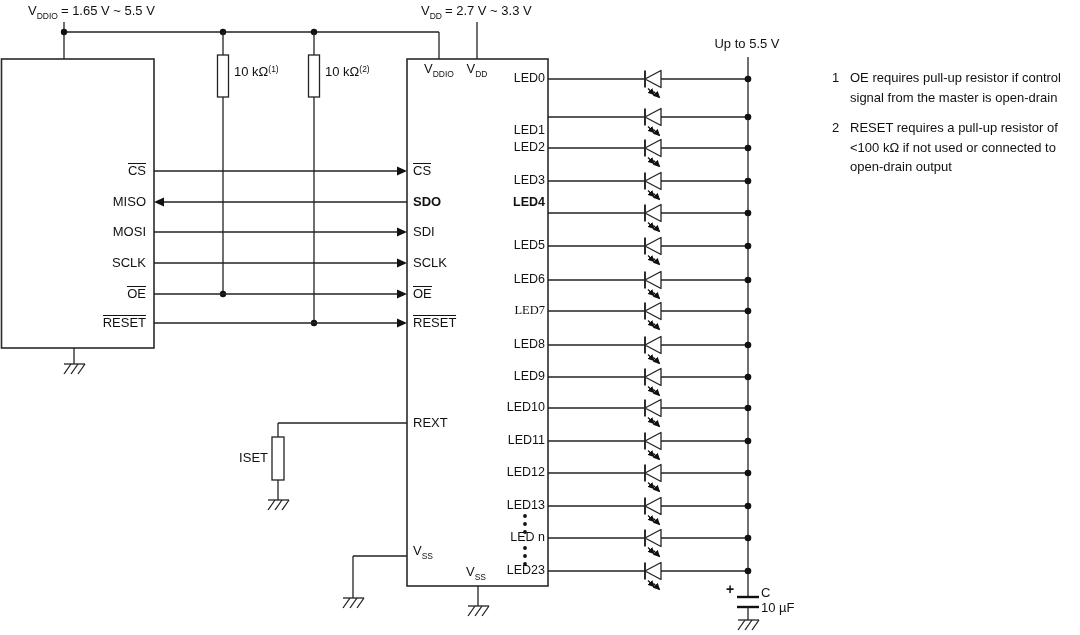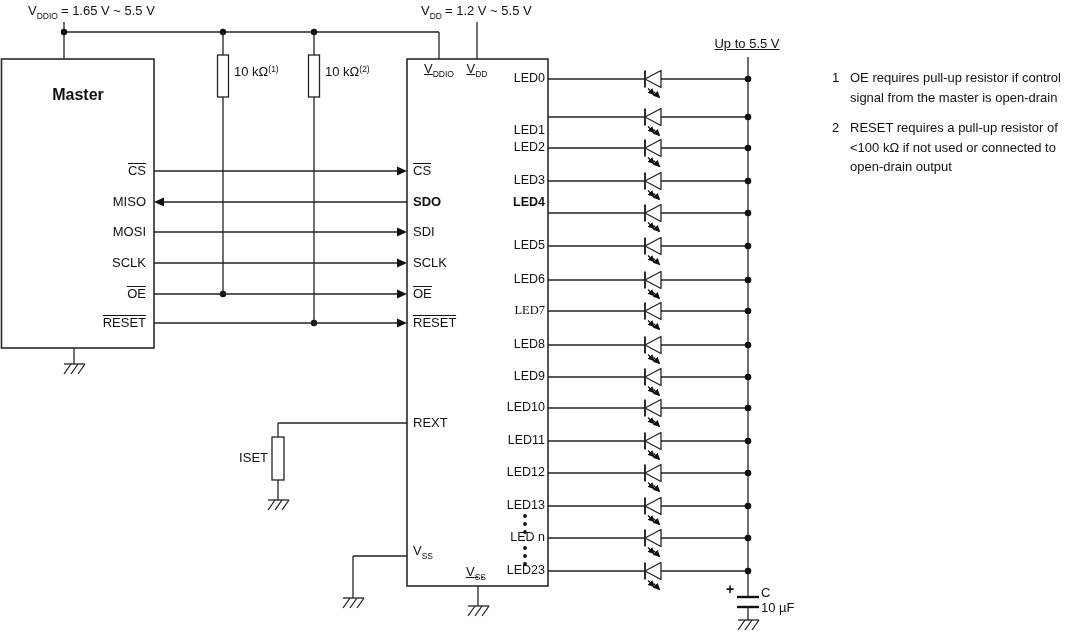--- a/index.html
+++ b/index.html
@@ -1,21 +1,21 @@
 <!DOCTYPE html>
 <html><head>
 <meta charset="utf-8">
 <style>
   html,body{margin:0;padding:0;background:#fff;}
   #canvas{position:relative;width:1080px;height:635px;background:#fff;overflow:hidden;
           font-family:"Liberation Sans",sans-serif;color:#111;}
   #schem{position:absolute;left:0;top:0;}
   .lbl{position:absolute;font-size:13px;line-height:15px;white-space:nowrap;color:#111;}
   .r{text-align:right;}
-  .c{text-align:center;text-decoration:underline;}
+  .c{text-align:center;}
   .b{font-weight:bold;}
   .sb{font-size:8.5px;vertical-align:-3.5px;}
   .sp{font-size:8.5px;vertical-align:4px;}
   .ovl{display:inline-block;border-top:1.3px solid #111;line-height:1.12;}
   .ledlbl{left:483px;width:62px;text-align:right;font-size:12.5px;}
   .eq{margin-left:3px;}
   .w{stroke:#222;stroke-width:1.3;fill:none;}
   .wt{stroke:#222;stroke-width:1.9;fill:none;}
   .plate{stroke:#111;stroke-width:2.4;fill:none;}
   .blk{fill:#fff;stroke:#2a2a2a;stroke-width:1.6;}
@@ -238,26 +238,25 @@
       <line class="plate" x1="737" y1="607" x2="759" y2="607"></line>
       <line class="w" x1="748" y1="607" x2="748" y2="620"></line>
       <use href="#gnd-sym" x="748" y="620"></use>
     </g>
   </svg>
 
   <div id="labels">
 
     <div class="lbl" style="left:28px;top:3px;"><span>V</span><span class="sb">DDIO</span><span class="eq">= 1.65 V ~ 5.5 V</span></div>
 
-    <div class="lbl" style="left:421px;top:3px;"><span>V</span><span class="sb">DD</span><span class="eq">= 1.2 V ~ 5.5 V</span></div>
+    <div class="lbl" style="left:421px;top:3px;"><span>V</span><span class="sb">DD</span><span class="eq">= 2.7 V ~ 3.3 V</span></div>
 
     <div class="lbl c" style="left:697px;top:36px;width:100px;">Up to 5.5 V</div>
 
     <div class="spi-title">
-      <div>Master</div>
     </div>
 
     <div class="lbl r" style="left:58px;top:163px;width:88px;"><span class="ovl">CS</span></div>
     <div class="lbl r" style="left:58px;top:194px;width:88px;">MISO</div>
     <div class="lbl r" style="left:58px;top:224px;width:88px;">MOSI</div>
     <div class="lbl r" style="left:58px;top:255px;width:88px;">SCLK</div>
     <div class="lbl r" style="left:58px;top:286px;width:88px;"><span class="ovl">OE</span></div>
     <div class="lbl r" style="left:58px;top:315px;width:88px;"><span class="ovl">RESET</span></div>
 
     <div class="lbl" style="left:234px;top:62px;"><span>10 kΩ</span><span class="sp">(1)</span></div>

